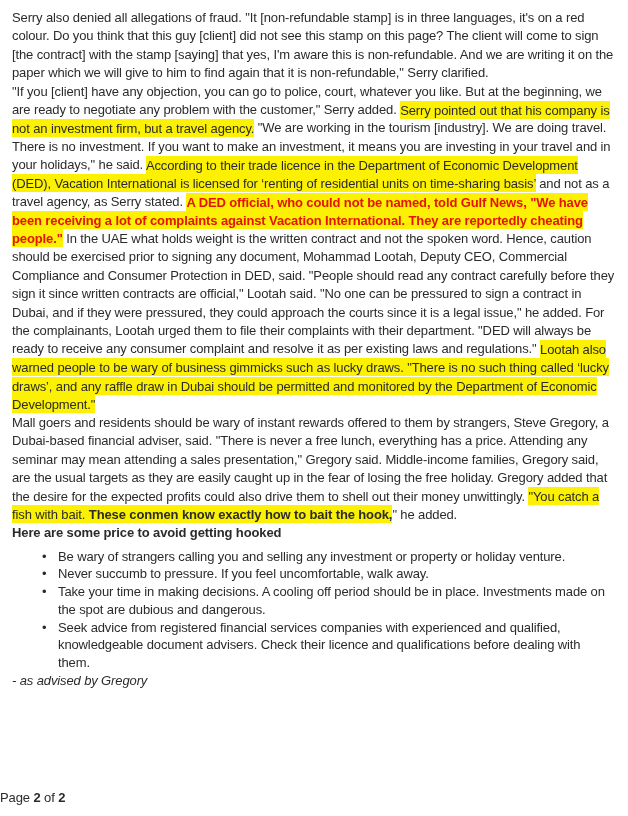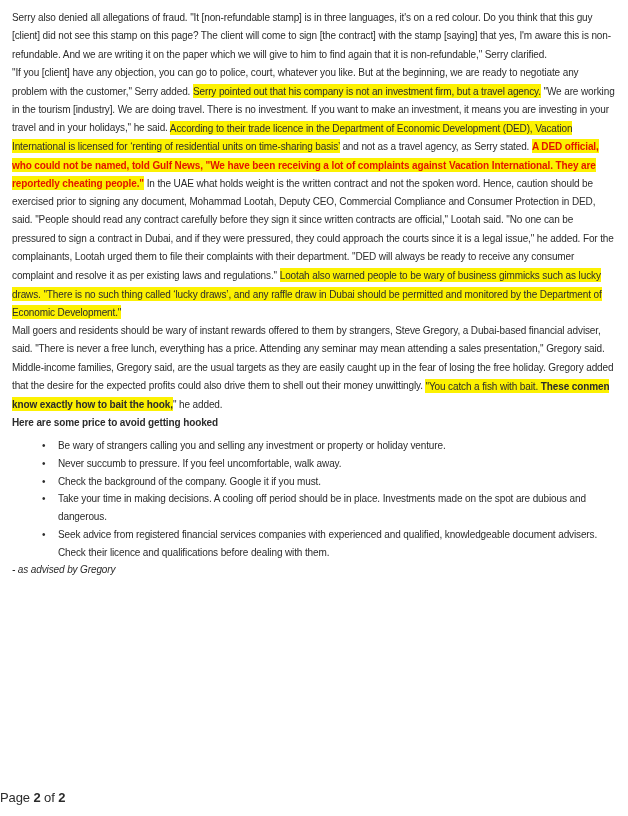--- a/index.html
+++ b/index.html
@@ -10,21 +10,21 @@
   body {
     width: 628px;
     height: 816px;
     position: relative;
     overflow: hidden;
     font-family: "Liberation Sans", "DejaVu Sans", sans-serif;
     color: var(--ink, #2b2b2b);
   }
   .doc-body {
     padding: 9px 13px 0 12px;
-    font-size: 10px;
+    font-size: 13px;
     line-height: 18.4px;
     letter-spacing: -0.12px;
     text-align: left;
   }
   .doc-body p {
     margin: 0;
   }
   .heading {
     font-weight: 700;
   }
@@ -72,21 +72,20 @@
 <body>
 
 <div class="doc-body">
     <p><span>Serry also denied all allegations of fraud. "It [non-refundable stamp] is in three languages, it's on a red colour. Do you think that this guy [client] did not see this stamp on this page? The client will come to sign [the contract] with the stamp [saying] that yes, I'm aware this is non-refundable. And we are writing it on the paper which we will give to him to find again that it is non-refundable," Serry clarified.</span></p>
     <p><span>"If you [client] have any objection, you can go to police, court, whatever you like. But at the beginning, we are ready to negotiate any problem with the customer," Serry added. </span><span class="hl">Serry pointed out that his company is not an investment firm, but a travel agency.</span><span> "We are working in the tourism [industry]. We are doing travel. There is no investment. If you want to make an investment, it means you are investing in your travel and in your holidays," he said. </span><span class="hl">According to their trade licence in the Department of Economic Development (DED), Vacation International is licensed for ‘renting of residential units on time-sharing basis’</span><span> and not as a travel agency, as Serry stated. </span><span class="hl b red">A DED official, who could not be named, told Gulf News, "We have been receiving a lot of complaints against Vacation International. They are reportedly cheating people."</span><span> In the UAE what holds weight is the written contract and not the spoken word. Hence, caution should be exercised prior to signing any document, Mohammad Lootah, Deputy CEO, Commercial Compliance and Consumer Protection in DED, said. "People should read any contract carefully before they sign it since written contracts are official," Lootah said. "No one can be pressured to sign a contract in Dubai, and if they were pressured, they could approach the courts since it is a legal issue," he added. For the complainants, Lootah urged them to file their complaints with their department. "DED will always be ready to receive any consumer complaint and resolve it as per existing laws and regulations." </span><span class="hl">Lootah also warned people to be wary of business gimmicks such as lucky draws. "There is no such thing called ‘lucky draws’, and any raffle draw in Dubai should be permitted and monitored by the Department of Economic Development."</span></p>
     <p><span>Mall goers and residents should be wary of instant rewards offered to them by strangers, Steve Gregory, a Dubai-based financial adviser, said. "There is never a free lunch, everything has a price. Attending any seminar may mean attending a sales presentation," Gregory said. Middle-income families, Gregory said, are the usual targets as they are easily caught up in the fear of losing the free holiday. Gregory added that the desire for the expected profits could also drive them to shell out their money unwittingly. </span><span class="hl">"You catch a fish with bait. </span><span class="hl b">These conmen know exactly how to bait the hook,</span><span>" he added.</span></p>
     <p class="heading">Here are some price to avoid getting hooked</p>
     <ul class="tips">
       <li>Be wary of strangers calling you and selling any investment or property or holiday venture.</li>
       <li>Never succumb to pressure. If you feel uncomfortable, walk away.</li>
-      <li>Check the background of the company. Google it if you must.</li>
       <li>Take your time in making decisions. A cooling off period should be in place. Investments made on the spot are dubious and dangerous.</li>
       <li>Seek advice from registered financial services companies with experienced and qualified, knowledgeable document advisers. Check their licence and qualifications before dealing with them.</li>
     </ul>
     <p><span class="i">- as advised by Gregory</span></p>
   </div>
 
 <div class="page-footer">
   <span>Page</span>
   <span class="b">2</span>
   <span>of</span>

